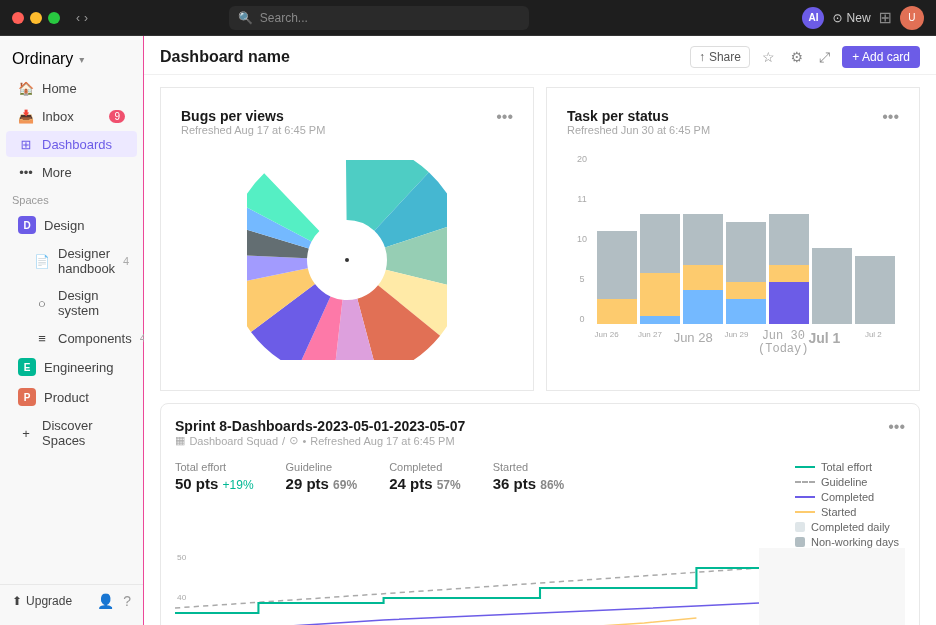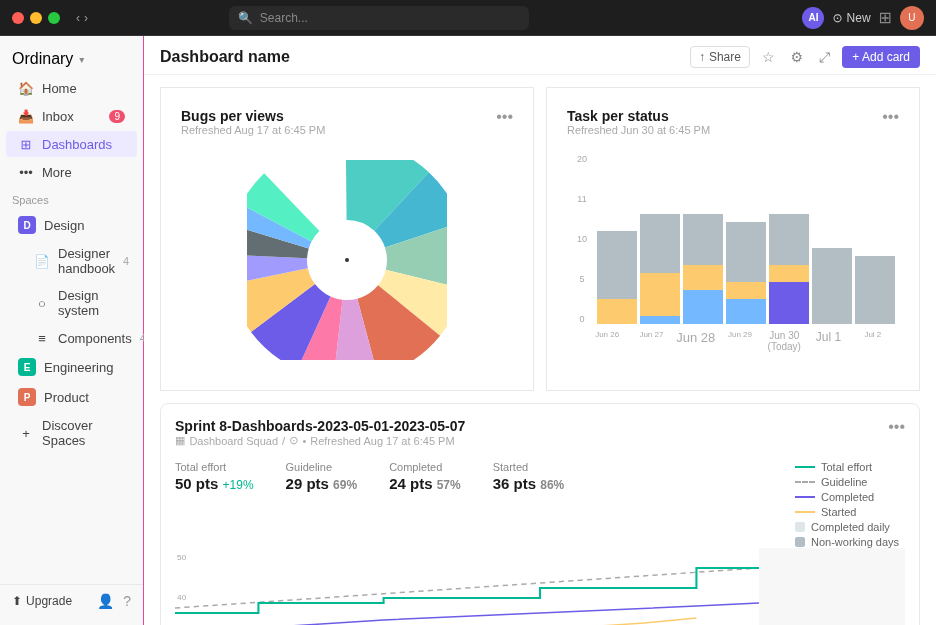--- a/index.html
+++ b/index.html
@@ -305,22 +305,22 @@
               <div style="flex:1;display:flex;flex-direction:column;justify-content:flex-end;height:100%;">
                 <div style="background:#b2bec3;height:40%;width:100%;"></div>
               </div>
             </div>
 
             <div style="position:absolute;bottom:0;left:18px;right:4px;display:flex;height:28px;align-items:flex-start;padding-top:4px;">
               <span style="flex:1;font-size:8px;color:#aaa;text-align:center;">Jun 26</span>
               <span style="flex:1;font-size:8px;color:#aaa;text-align:center;">Jun 27</span>
               <span style="flex:1;font-size:13px;color:#aaa;text-align:center;">Jun 28</span>
               <span style="flex:1;font-size:8px;color:#aaa;text-align:center;">Jun 29</span>
-              <span style="flex:1;font-size:10px;color:#aaa;text-align:center;line-height:1.1;">Jun 30<br>(Today)</span>
-              <span style="flex:1;font-size:12px;color:#aaa;text-align:center;">Jul 1</span>
+              <span style="flex:1;font-size:12px;color:#aaa;text-align:center;line-height:1.1;font-family:Liberation Mono, monospace;">Jun 30<br>(Today)</span>
+              <span style="flex:1;font-size:14px;color:#aaa;font-weight:bold;">Jul 1</span>
               <span style="flex:1;font-size:8px;color:#aaa;text-align:center;">Jul 2</span>
             </div>
           </div>
         </div>
       </div>
     </div>
 
     <div class="sprint-card">
       <div class="card-header">
         <div>

